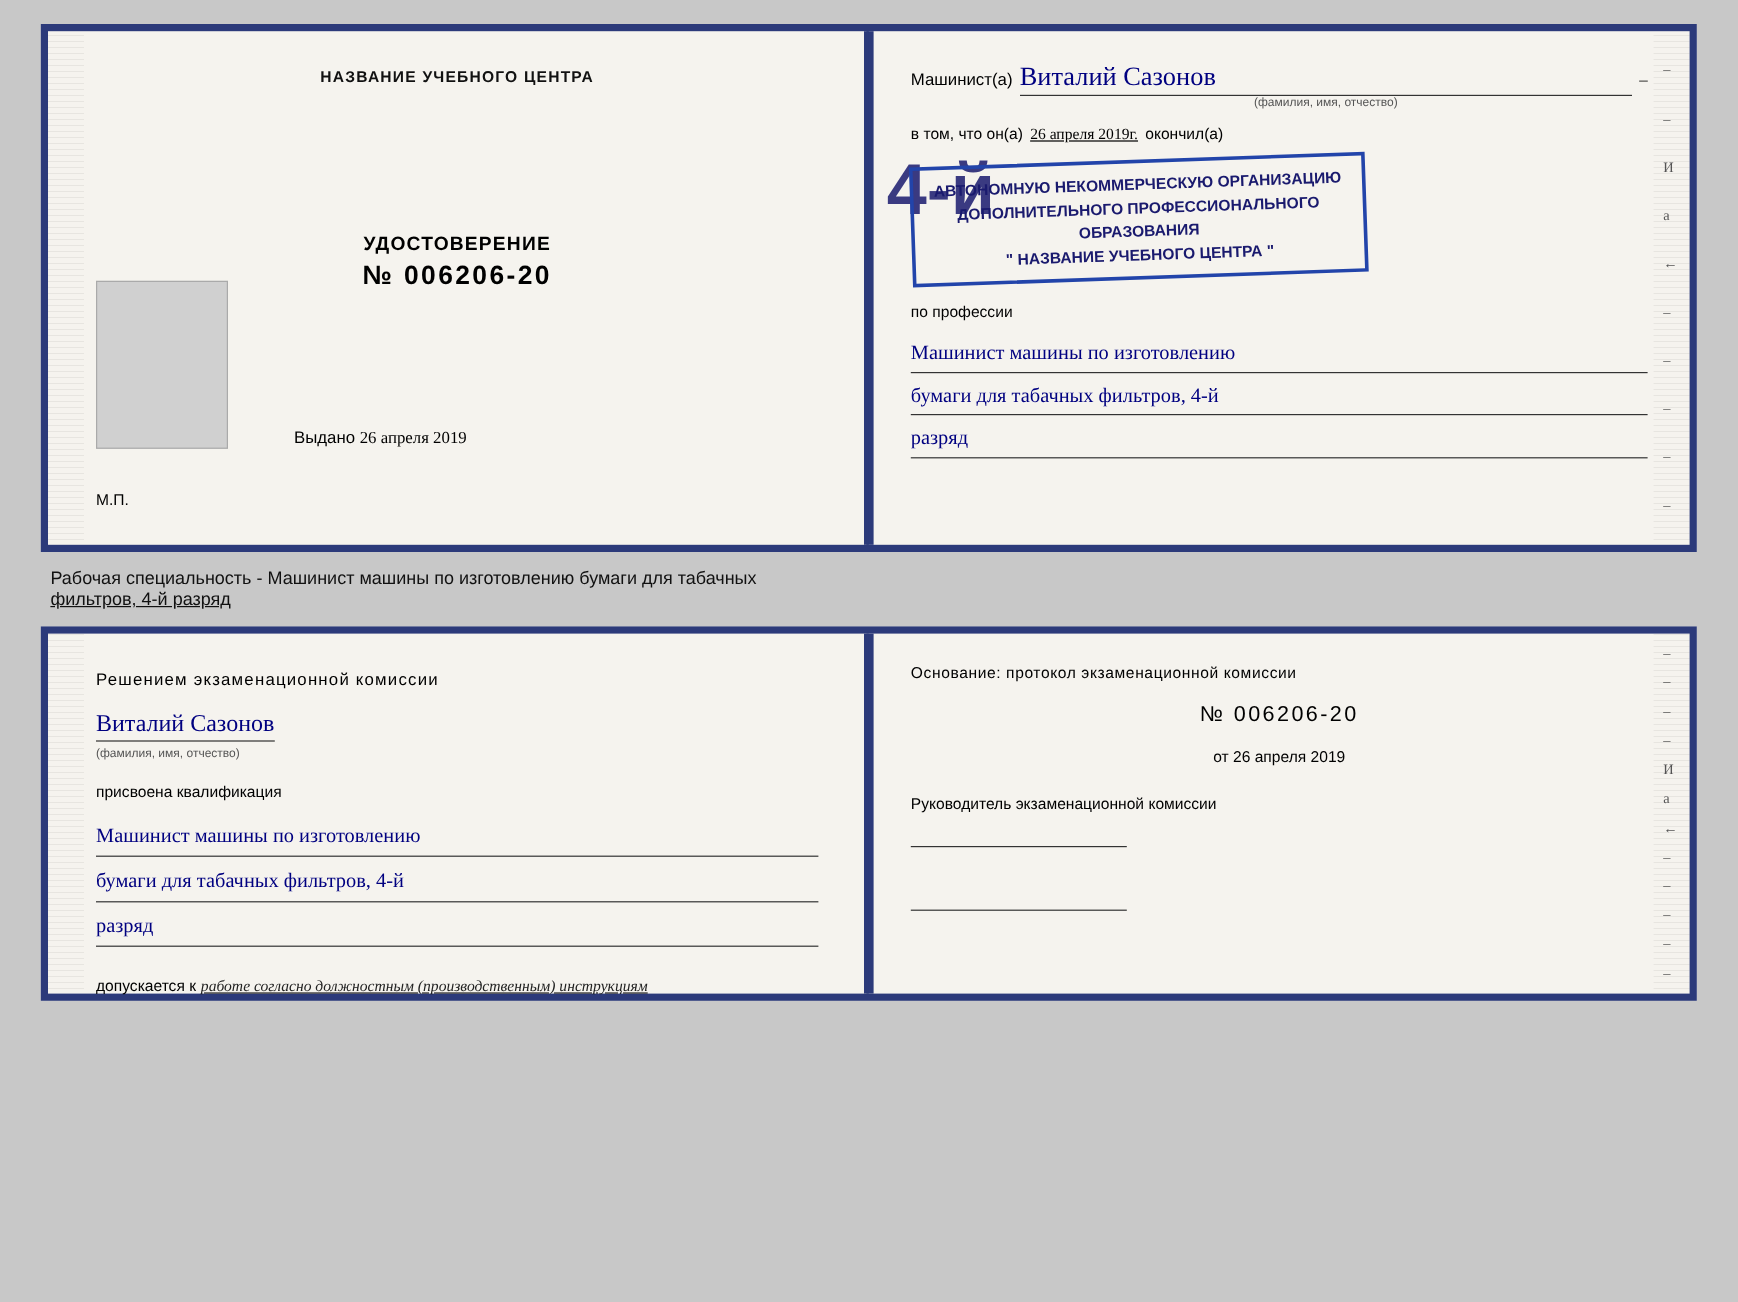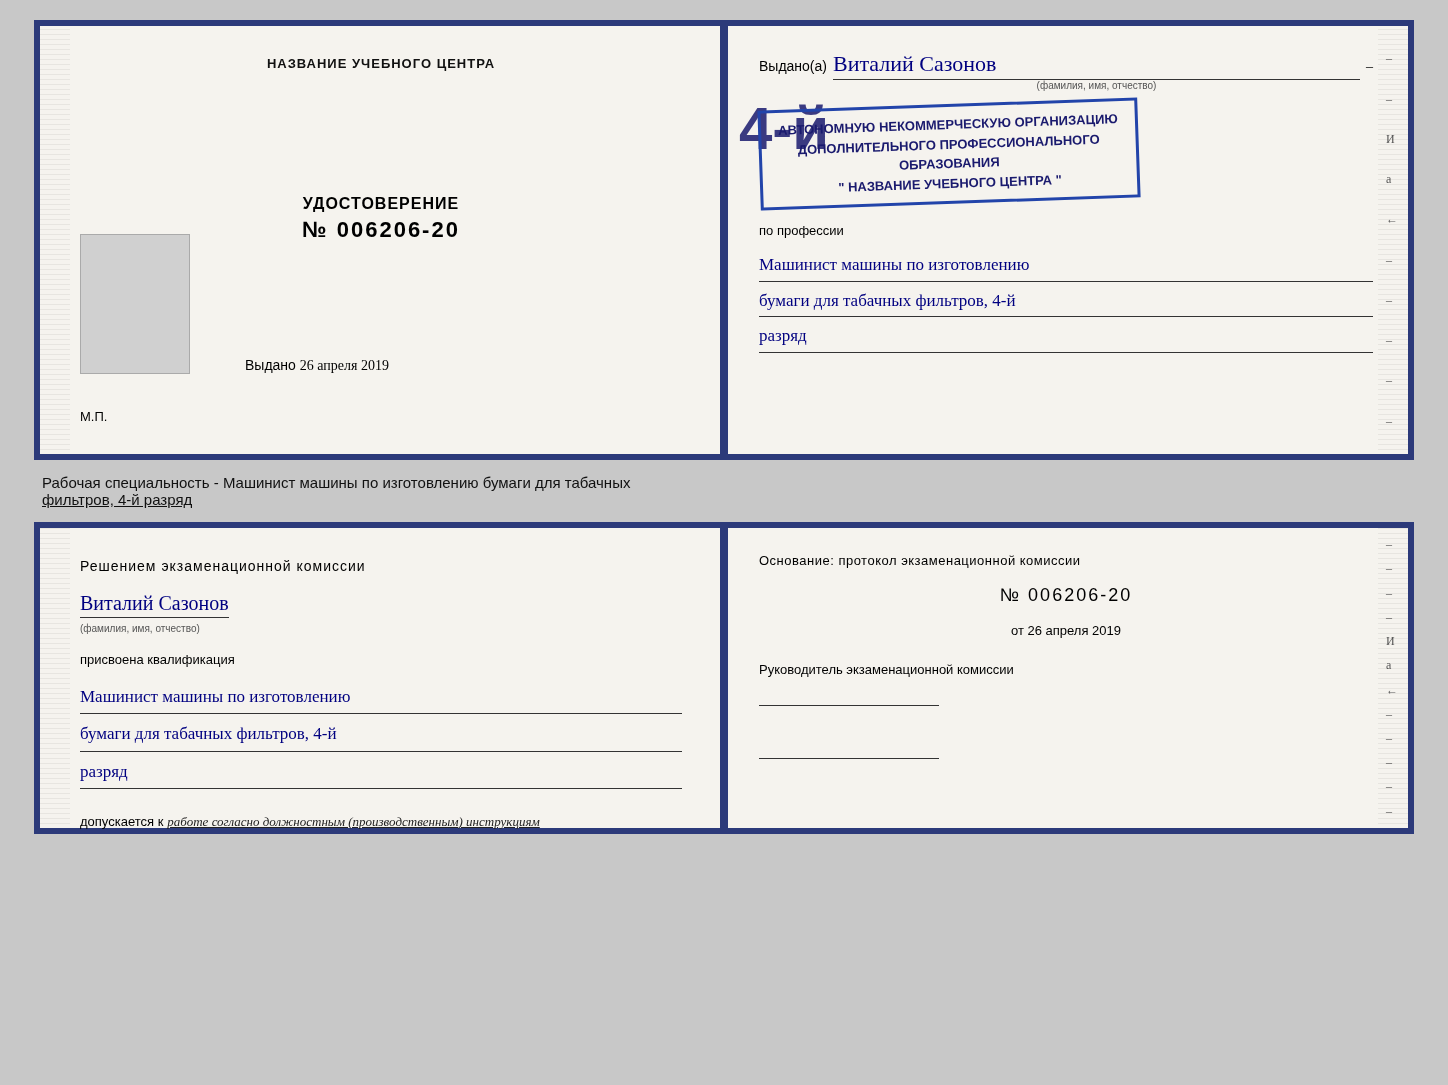--- a/index.html
+++ b/index.html
@@ -383,28 +383,33 @@
         <span>Выдано</span>
         <span class="handwritten" style="font-family:'Segoe Script',cursive,'Comic Sans MS'; font-size:14px;">26 апреля 2019</span>
       </div>
 
       <div class="mp-label">М.П.</div>
     </div>
 
     <div class="right-page">
 
       <div style="display:flex; align-items:baseline; gap:6px; flex-wrap:wrap;">
-        <span style="font-size:14px; font-family:Arial,sans-serif;">Выдано(а)</span>
+        <span style="font-size:14px; font-family:Arial,sans-serif;">Машинист(а)</span>
         <div style="display:flex; flex-direction:column; flex:1;">
           <span class="handwritten-name" style="font-family:'Segoe Script',cursive,'Comic Sans MS'; font-size:22px; color:#000080; border-bottom:1px solid #333; padding-bottom:2px;">Виталий Сазонов</span>
           <span class="small-label">(фамилия, имя, отчество)</span>
         </div>
         <span class="dash">–</span>
       </div>
 
+      <div style="display:flex; align-items:baseline; gap:6px; font-size:13px; font-family:Arial,sans-serif; margin-top:5px; flex-wrap:wrap;">
+        <span>в том, что он(а)</span>
+        <span style="font-family:'Segoe Script',cursive,'Comic Sans MS'; font-size:13px; text-decoration:underline;">26 апреля 2019г.</span>
+        <span>окончил(а)</span>
+      </div>
 
       <div class="stamp-container">
         <div class="stamp-4">4-й</div>
         <div class="stamp-text-block">
           <div>АВТОНОМНУЮ НЕКОММЕРЧЕСКУЮ ОРГАНИЗАЦИЮ</div>
           <div>ДОПОЛНИТЕЛЬНОГО ПРОФЕССИОНАЛЬНОГО ОБРАЗОВАНИЯ</div>
           <div>" НАЗВАНИЕ УЧЕБНОГО ЦЕНТРА "</div>
         </div>
       </div>
 

